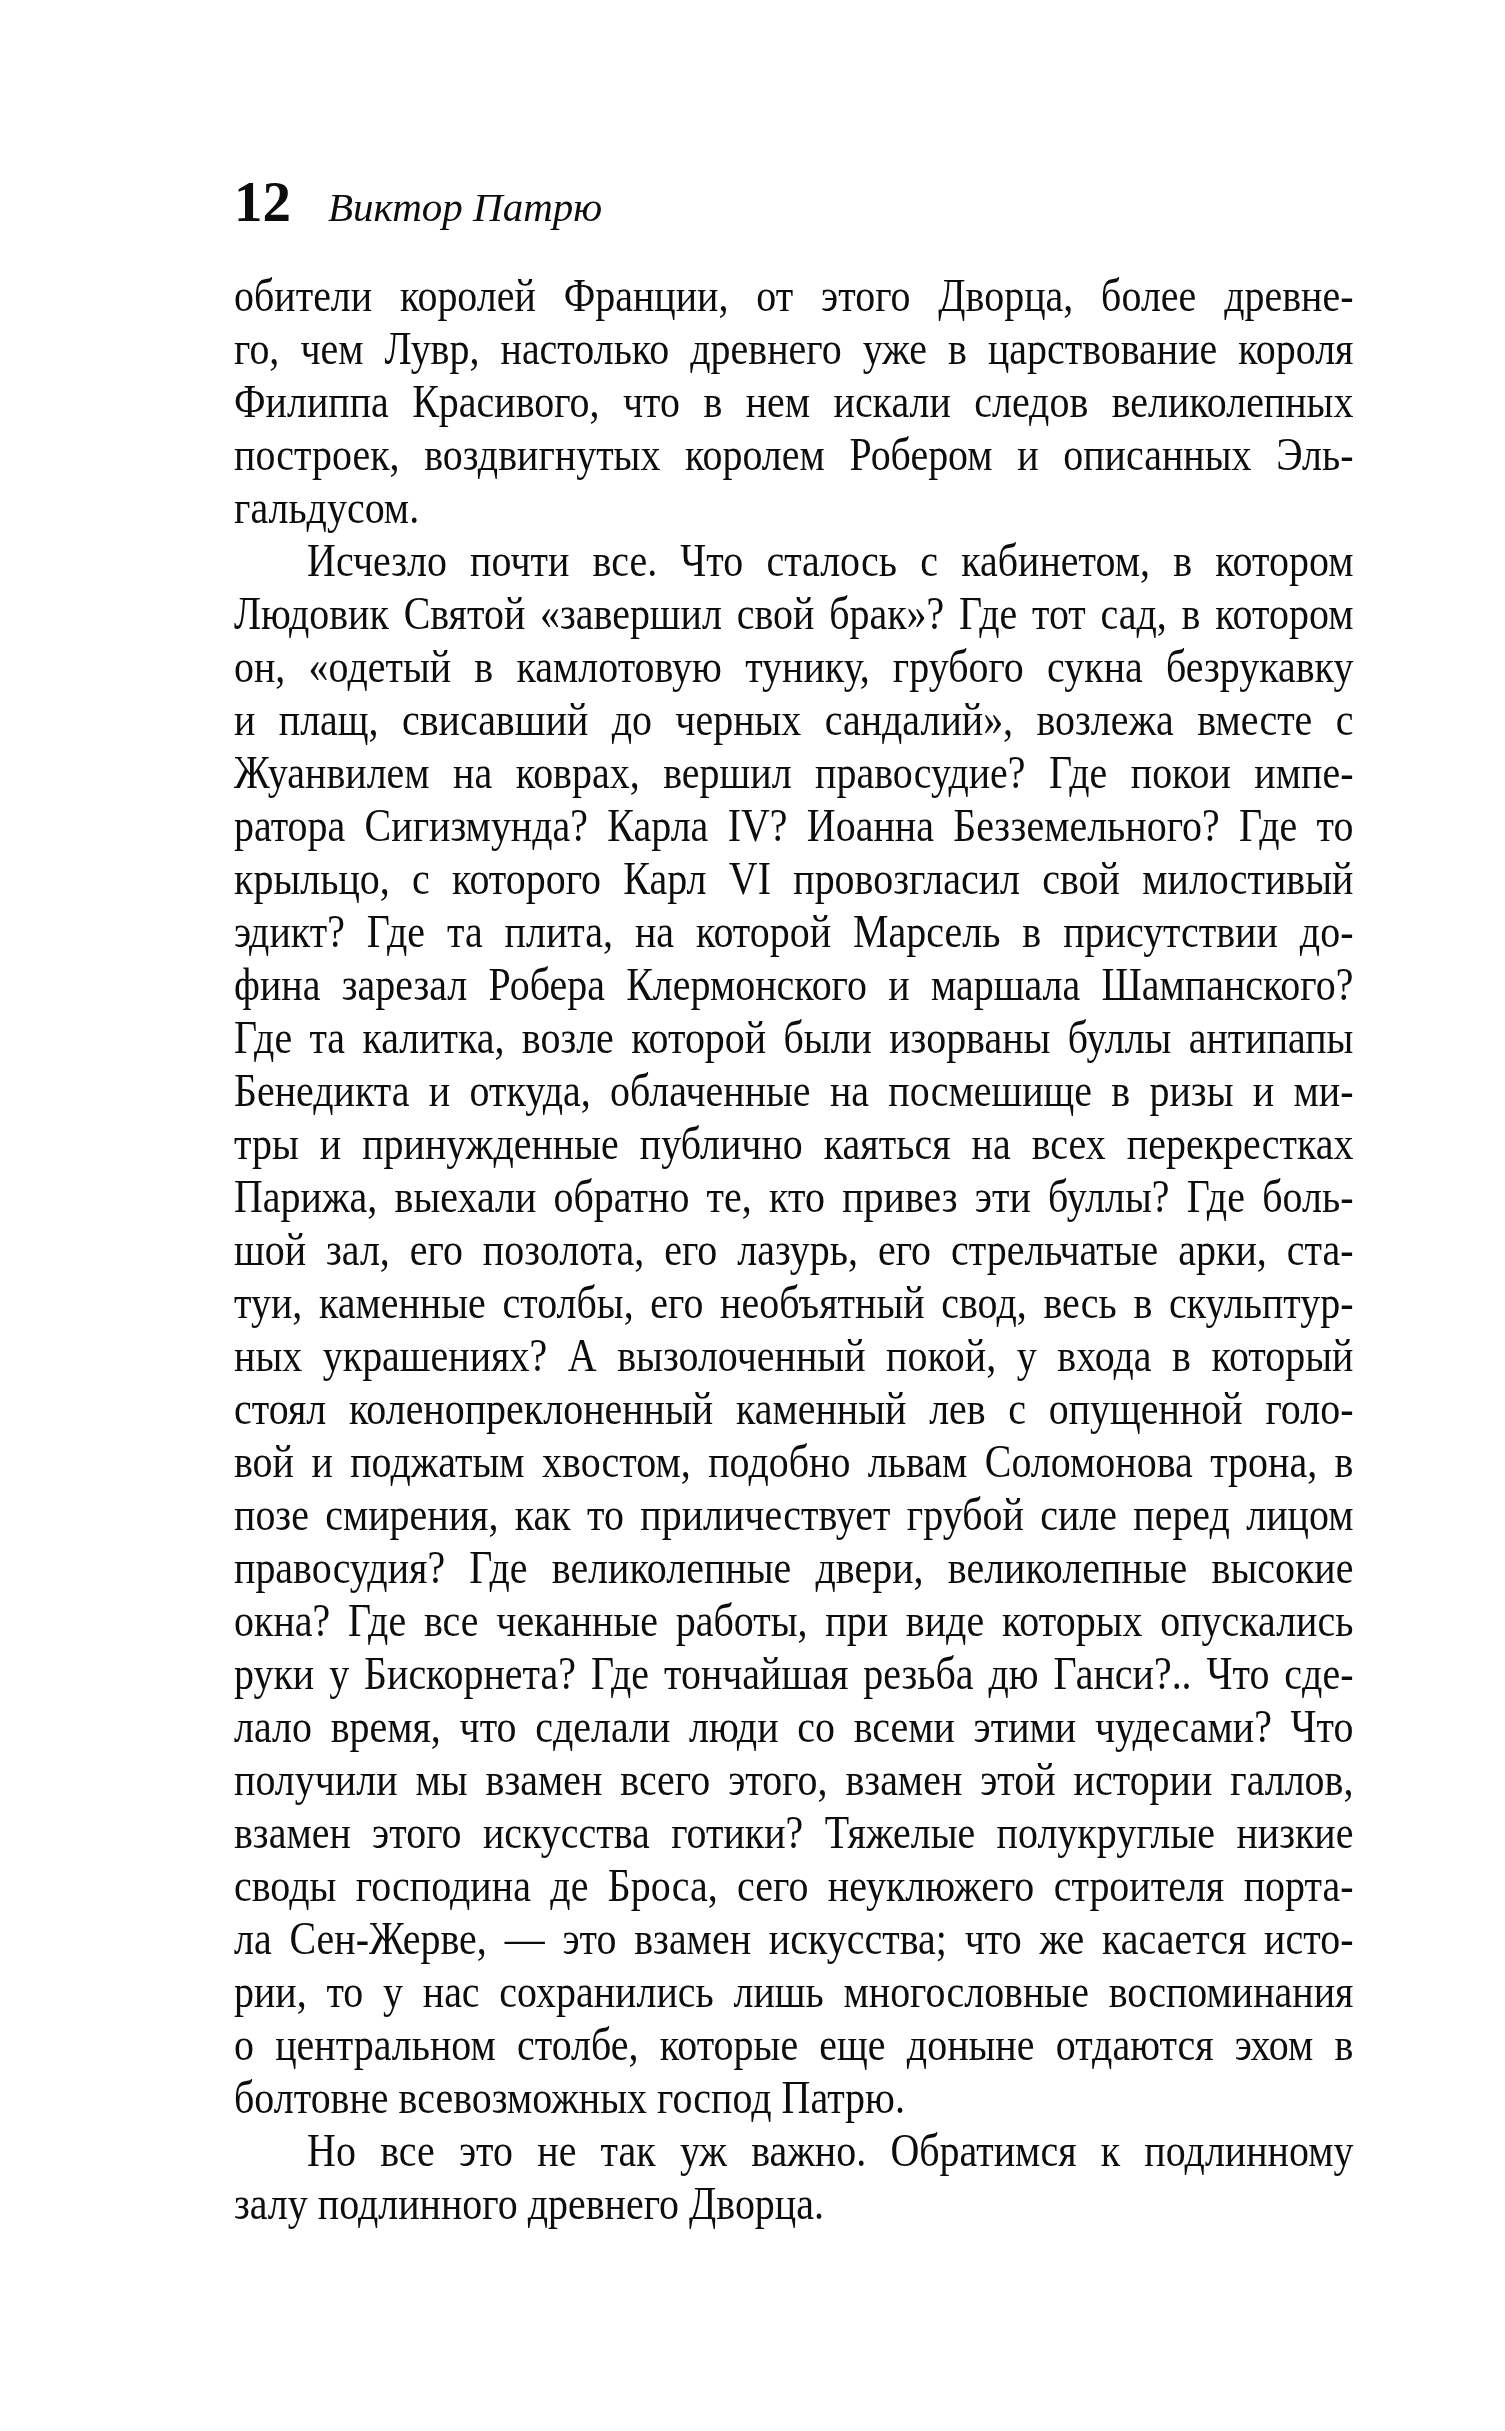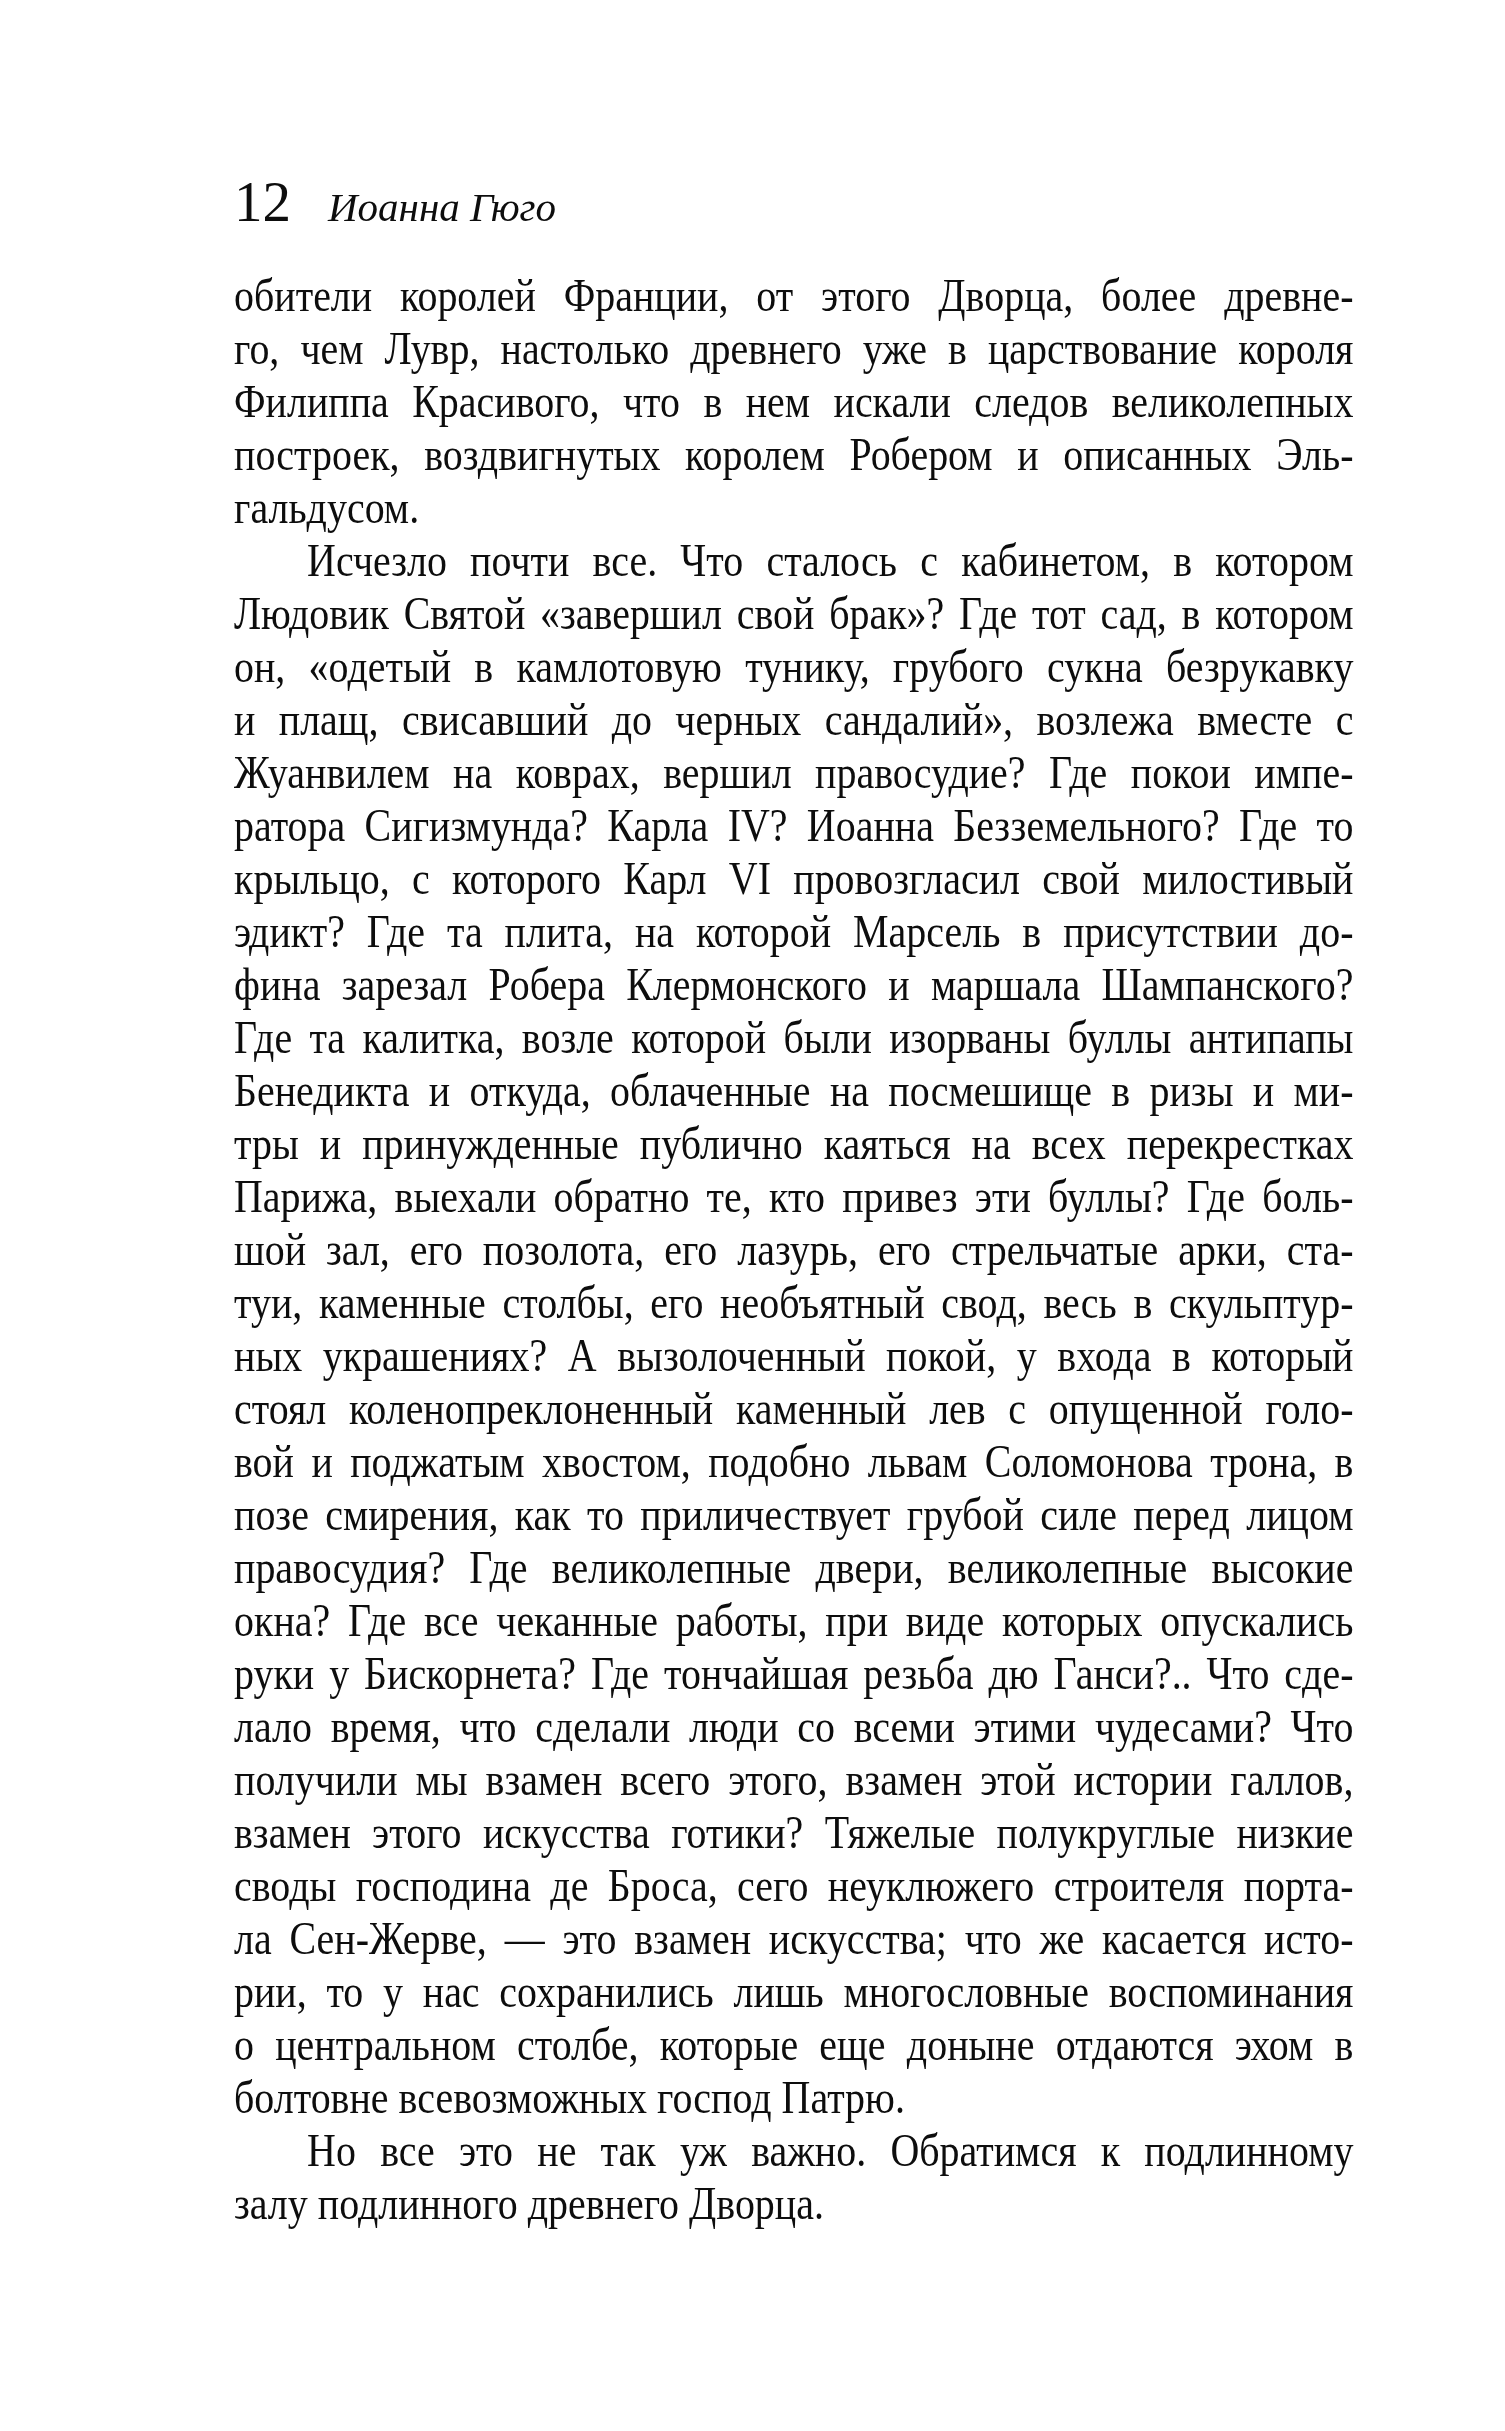--- a/index.html
+++ b/index.html
@@ -21,21 +21,21 @@
     top: 173px;
     left: 234px;
     display: flex;
     align-items: baseline;
     gap: 37px;
     white-space: nowrap;
   }
   .page-number {
     font-size: 57px;
     line-height: 1;
-    font-weight: 400;
+    font-weight: 700;
     color: #0d0d0d;
   }
   .running-title {
     font-size: 41px;
     line-height: 1;
     font-style: italic;
     color: #0d0d0d;
   }
   .text-block {
     position: absolute;
@@ -60,21 +60,21 @@
   .line.indent {
     padding-left: 86px;
   }
 </style>
 </head>
 <body>
 
 <div class="page">
   <div class="page-header">
     <span class="page-number">12</span>
-    <span class="running-title">Иоанна Гюго</span>
+    <span class="running-title">Виктор Патрю</span>
   </div>
 
   <div class="text-block">
       <div class="paragraph">
         <div class="line">обители королей Франции, от этого Дворца, более древне-</div>
         <div class="line">го, чем Лувр, настолько древнего уже в царствование короля</div>
         <div class="line">Филиппа Красивого, что в нем искали следов великолепных</div>
         <div class="line">построек, воздвигнутых королем Робером и описанных Эль-</div>
         <div class="line last">гальдусом.</div>
       </div>

